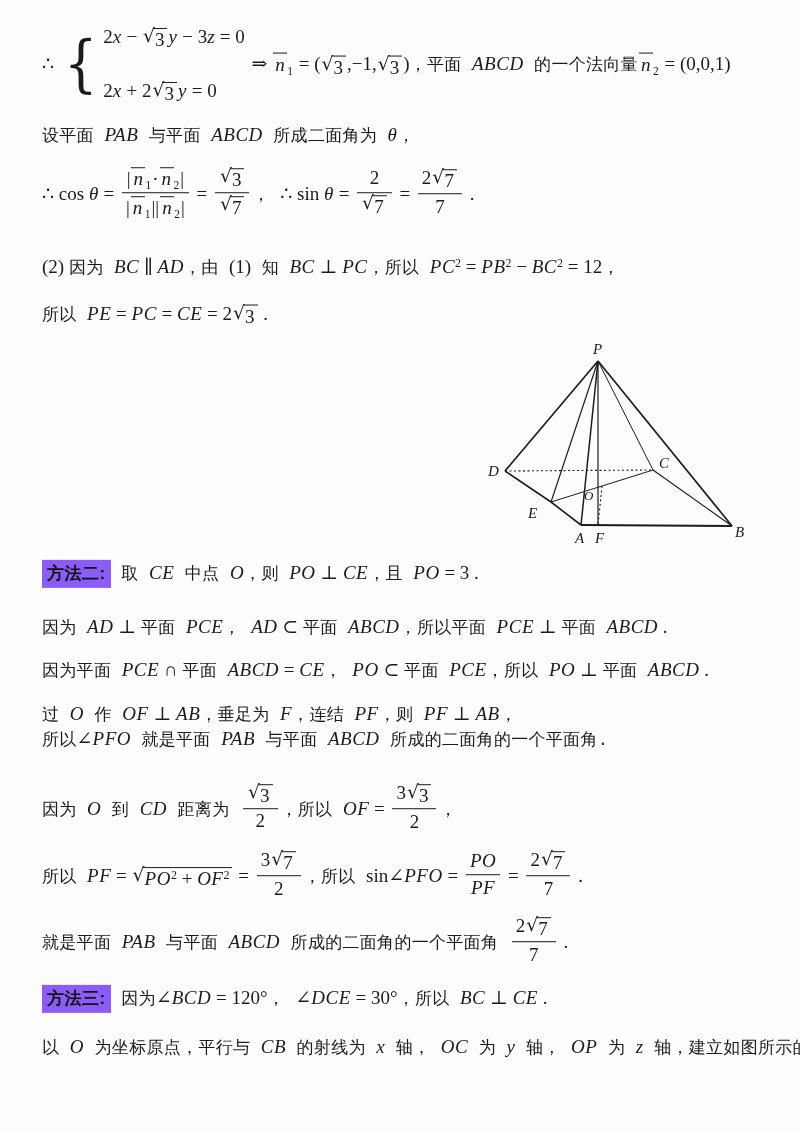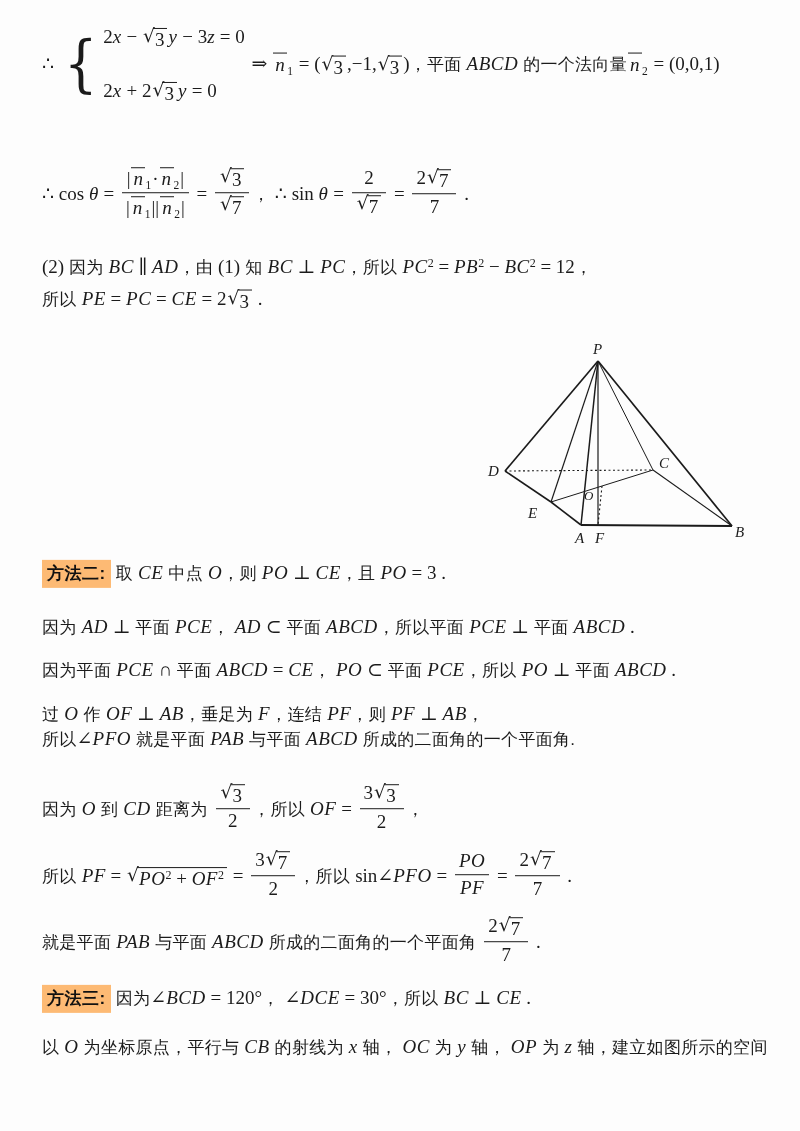--- a/index.html
+++ b/index.html
@@ -7,26 +7,26 @@
   .page{
     position:relative; width:800px; height:1131px; margin:0 auto;
     background:#fdfdfd; color:#1b1b1b; overflow:hidden;
     font-family:"Liberation Sans","DejaVu Sans",sans-serif;
   }
   
   .mline{
     position:absolute; left:42px; transform:translateY(-50%);
     white-space:nowrap; line-height:1.25;
   }
-  .cjk{font-size:17px; font-family:Liberation Sans, sans-serif; letter-spacing:.3px;text-align:center;}
+  .cjk{font-size:17px; font-family:Liberation Mono, monospace; letter-spacing:.3px;text-align:center;}
   .rm {font-size:19px; font-family:"Liberation Serif","DejaVu Serif",serif;}
   .it {font-size:19px; font-family:"Liberation Serif","DejaVu Serif",serif; font-style:italic; letter-spacing:.5px;}
   sup.sup{font-size:12px; font-family:"Liberation Serif","DejaVu Serif",serif; vertical-align:super; line-height:0;}
   .badge{
-    display:inline-block; background:#fdba74; color:#111;
+    display:inline-block; background:#8b5cf6; color:#111;
     font-weight:700; font-size:17px; padding:3px 5px 4px 5px; letter-spacing:.5px;
   }
   
   .vec{display:inline-block; white-space:nowrap; margin:0 1px;text-align:right;}
   .vtop{display:inline-block; border-top:1.4px solid #1b1b1b; padding:1px 2px 0 2px; line-height:1.05;}
   sub.vsub{font-size:11.5px; vertical-align:sub; line-height:0; font-family:"Liberation Serif","DejaVu Serif",serif;}
   
   .sqrt{display:inline-flex; align-items:stretch; margin:0 1px; vertical-align:baseline;}
   .rad{font-family:"DejaVu Serif",serif; font-size:1.18em; line-height:.95; transform:translateY(-.04em); font-style:normal;}
   .rc{border-top:1.5px solid #1b1b1b; padding:1px 3px 0 2px; margin-left:-2px; line-height:1.05; display:inline-block;}
@@ -65,20 +65,21 @@
               <span class="rc"><span class="rm">3</span></span>
             </span><span class="it">y</span><span class="rm"> = 0</span></span>
         </span>
       </span><span class="rm"> ⇒ </span><span class="vec"><span class="it vtop">n</span><sub class="vsub">1</sub></span><span class="rm"> = (</span><span class="sqrt">
         <span class="rad">√</span>
         <span class="rc"><span class="rm">3</span></span>
       </span><span class="rm">,−1,</span><span class="sqrt">
         <span class="rad">√</span>
         <span class="rc"><span class="rm">3</span></span>
       </span><span class="rm">)</span><span class="cjk">，平面 </span><span class="it">ABCD</span><span class="cjk"> 的一个法向量</span><span class="vec"><span class="it vtop">n</span><sub class="vsub">2</sub></span><span class="rm"> = (0,0,1)</span></div>
+  <div class="mline" style="top:135px"><span class="cjk">设平面 </span><span class="it">PAB</span><span class="cjk"> 与平面 </span><span class="it">ABCD</span><span class="cjk"> 所成二面角为 </span><span class="it">θ</span><span class="cjk">，</span></div>
   <div class="mline" style="top:196px"><span class="rm">∴ cos </span><span class="it">θ</span><span class="rm"> = </span><span class="frac">
         <span class="fn">
           <span class="rm">|</span>
           <span class="vec"><span class="it vtop">n</span><sub class="vsub">1</sub></span>
           <span class="rm"> · </span>
           <span class="vec"><span class="it vtop">n</span><sub class="vsub">2</sub></span>
           <span class="rm">|</span>
         </span>
         <span class="fbar"></span>
         <span class="fd">
@@ -120,21 +121,21 @@
             <span class="rad">√</span>
             <span class="rc"><span class="rm">7</span></span>
           </span>
         </span>
         <span class="fbar"></span>
         <span class="fd">
           <span class="rm">7</span>
         </span>
       </span><span class="rm"> .</span></div>
   <div class="mline" style="top:267px"><span class="rm">(2) </span><span class="cjk">因为 </span><span class="it">BC</span><span class="rm"> ∥ </span><span class="it">AD</span><span class="cjk">，由 </span><span class="rm">(1)</span><span class="cjk"> 知 </span><span class="it">BC</span><span class="rm"> ⊥ </span><span class="it">PC</span><span class="cjk">，所以 </span><span class="it">PC</span><sup class="sup">2</sup><span class="rm"> = </span><span class="it">PB</span><sup class="sup">2</sup><span class="rm"> − </span><span class="it">BC</span><sup class="sup">2</sup><span class="rm"> = 12</span><span class="cjk">，</span></div>
-  <div class="mline" style="top:299px"><span class="cjk">所以 </span><span class="it">PE</span><span class="rm"> = </span><span class="it">PC</span><span class="rm"> = </span><span class="it">CE</span><span class="rm"> = 2</span><span class="sqrt">
+  <div class="mline" style="top:314px"><span class="cjk">所以 </span><span class="it">PE</span><span class="rm"> = </span><span class="it">PC</span><span class="rm"> = </span><span class="it">CE</span><span class="rm"> = 2</span><span class="sqrt">
         <span class="rad">√</span>
         <span class="rc"><span class="rm">3</span></span>
       </span><span class="rm"> .</span></div>
 
   <div class="figure">
     <svg width="318" height="212" viewBox="0 0 318 212">
 
       <line x1="45" y1="131" x2="193" y2="130" stroke="#1b1b1b" stroke-width="1.1" stroke-dasharray="2,2.5"></line>
       <line x1="142" y1="146" x2="138" y2="185" stroke="#1b1b1b" stroke-width="1.1" stroke-dasharray="2,2.5"></line>
 

